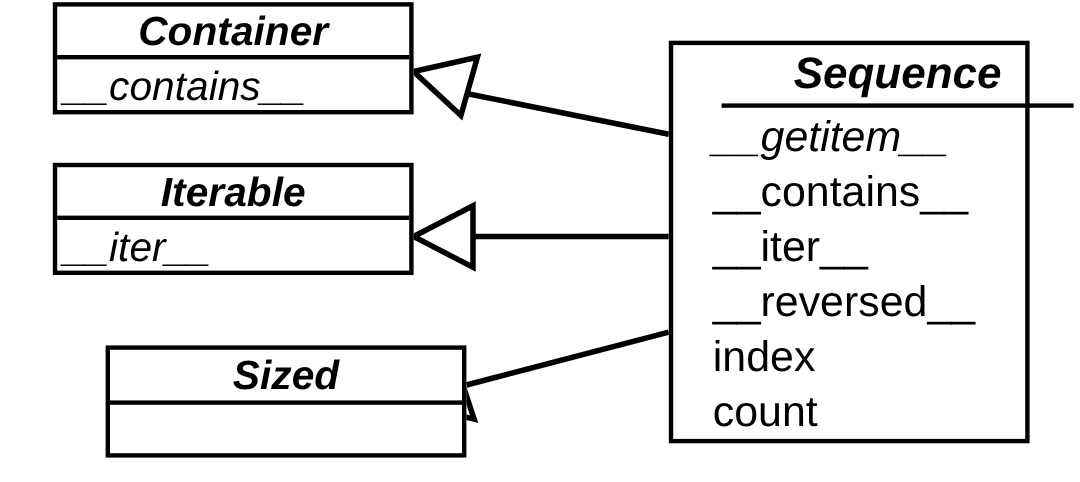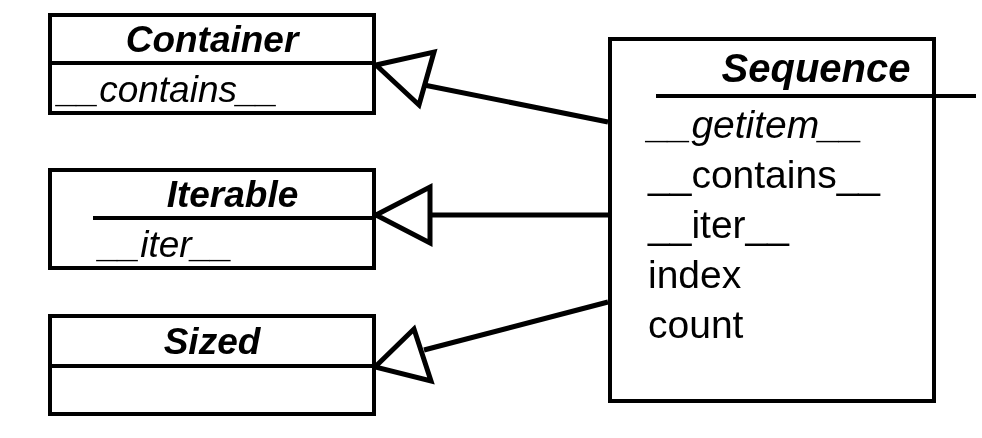--- a/index.html
+++ b/index.html
@@ -71,23 +71,23 @@
   .abc-box .class-title {
     height: 50px;
     font-size: 37px;
     line-height: 37px;
   }
   .abc-box .member {
     font-size: 37px;
     line-height: 47px;
   }
 
-  #box-container { top: 13px; }
-  #box-iterable  { top: 168px; padding-left: 41px; }
-  #box-sized     { top: 314px; }
+  #box-container { top: 2px; }
+  #box-iterable  { top: 148px; }
+  #box-sized     { top: 314px; margin-left: 48px; }
 
   
   #box-sequence {
     left: 608px;
     top: 37px;
     width: 328px;
     height: 366px;
   }
   #box-sequence .class-title {
     height: 57px;
@@ -165,18 +165,19 @@
   <div class="class-box abc-box" id="box-sized">
     <div class="class-title">Sized</div>
   </div>
 
   <div class="class-box" id="box-sequence">
     <div class="class-title">Sequence</div>
     <div class="members">
       <div class="member abstract">__getitem__</div>
       <div class="member">__contains__</div>
       <div class="member">__iter__</div>
+      <div class="member">__reversed__</div>
       <div class="member">index</div>
       <div class="member">count</div>
     </div>
   </div>
 
 </div>
 
 </body></html>

